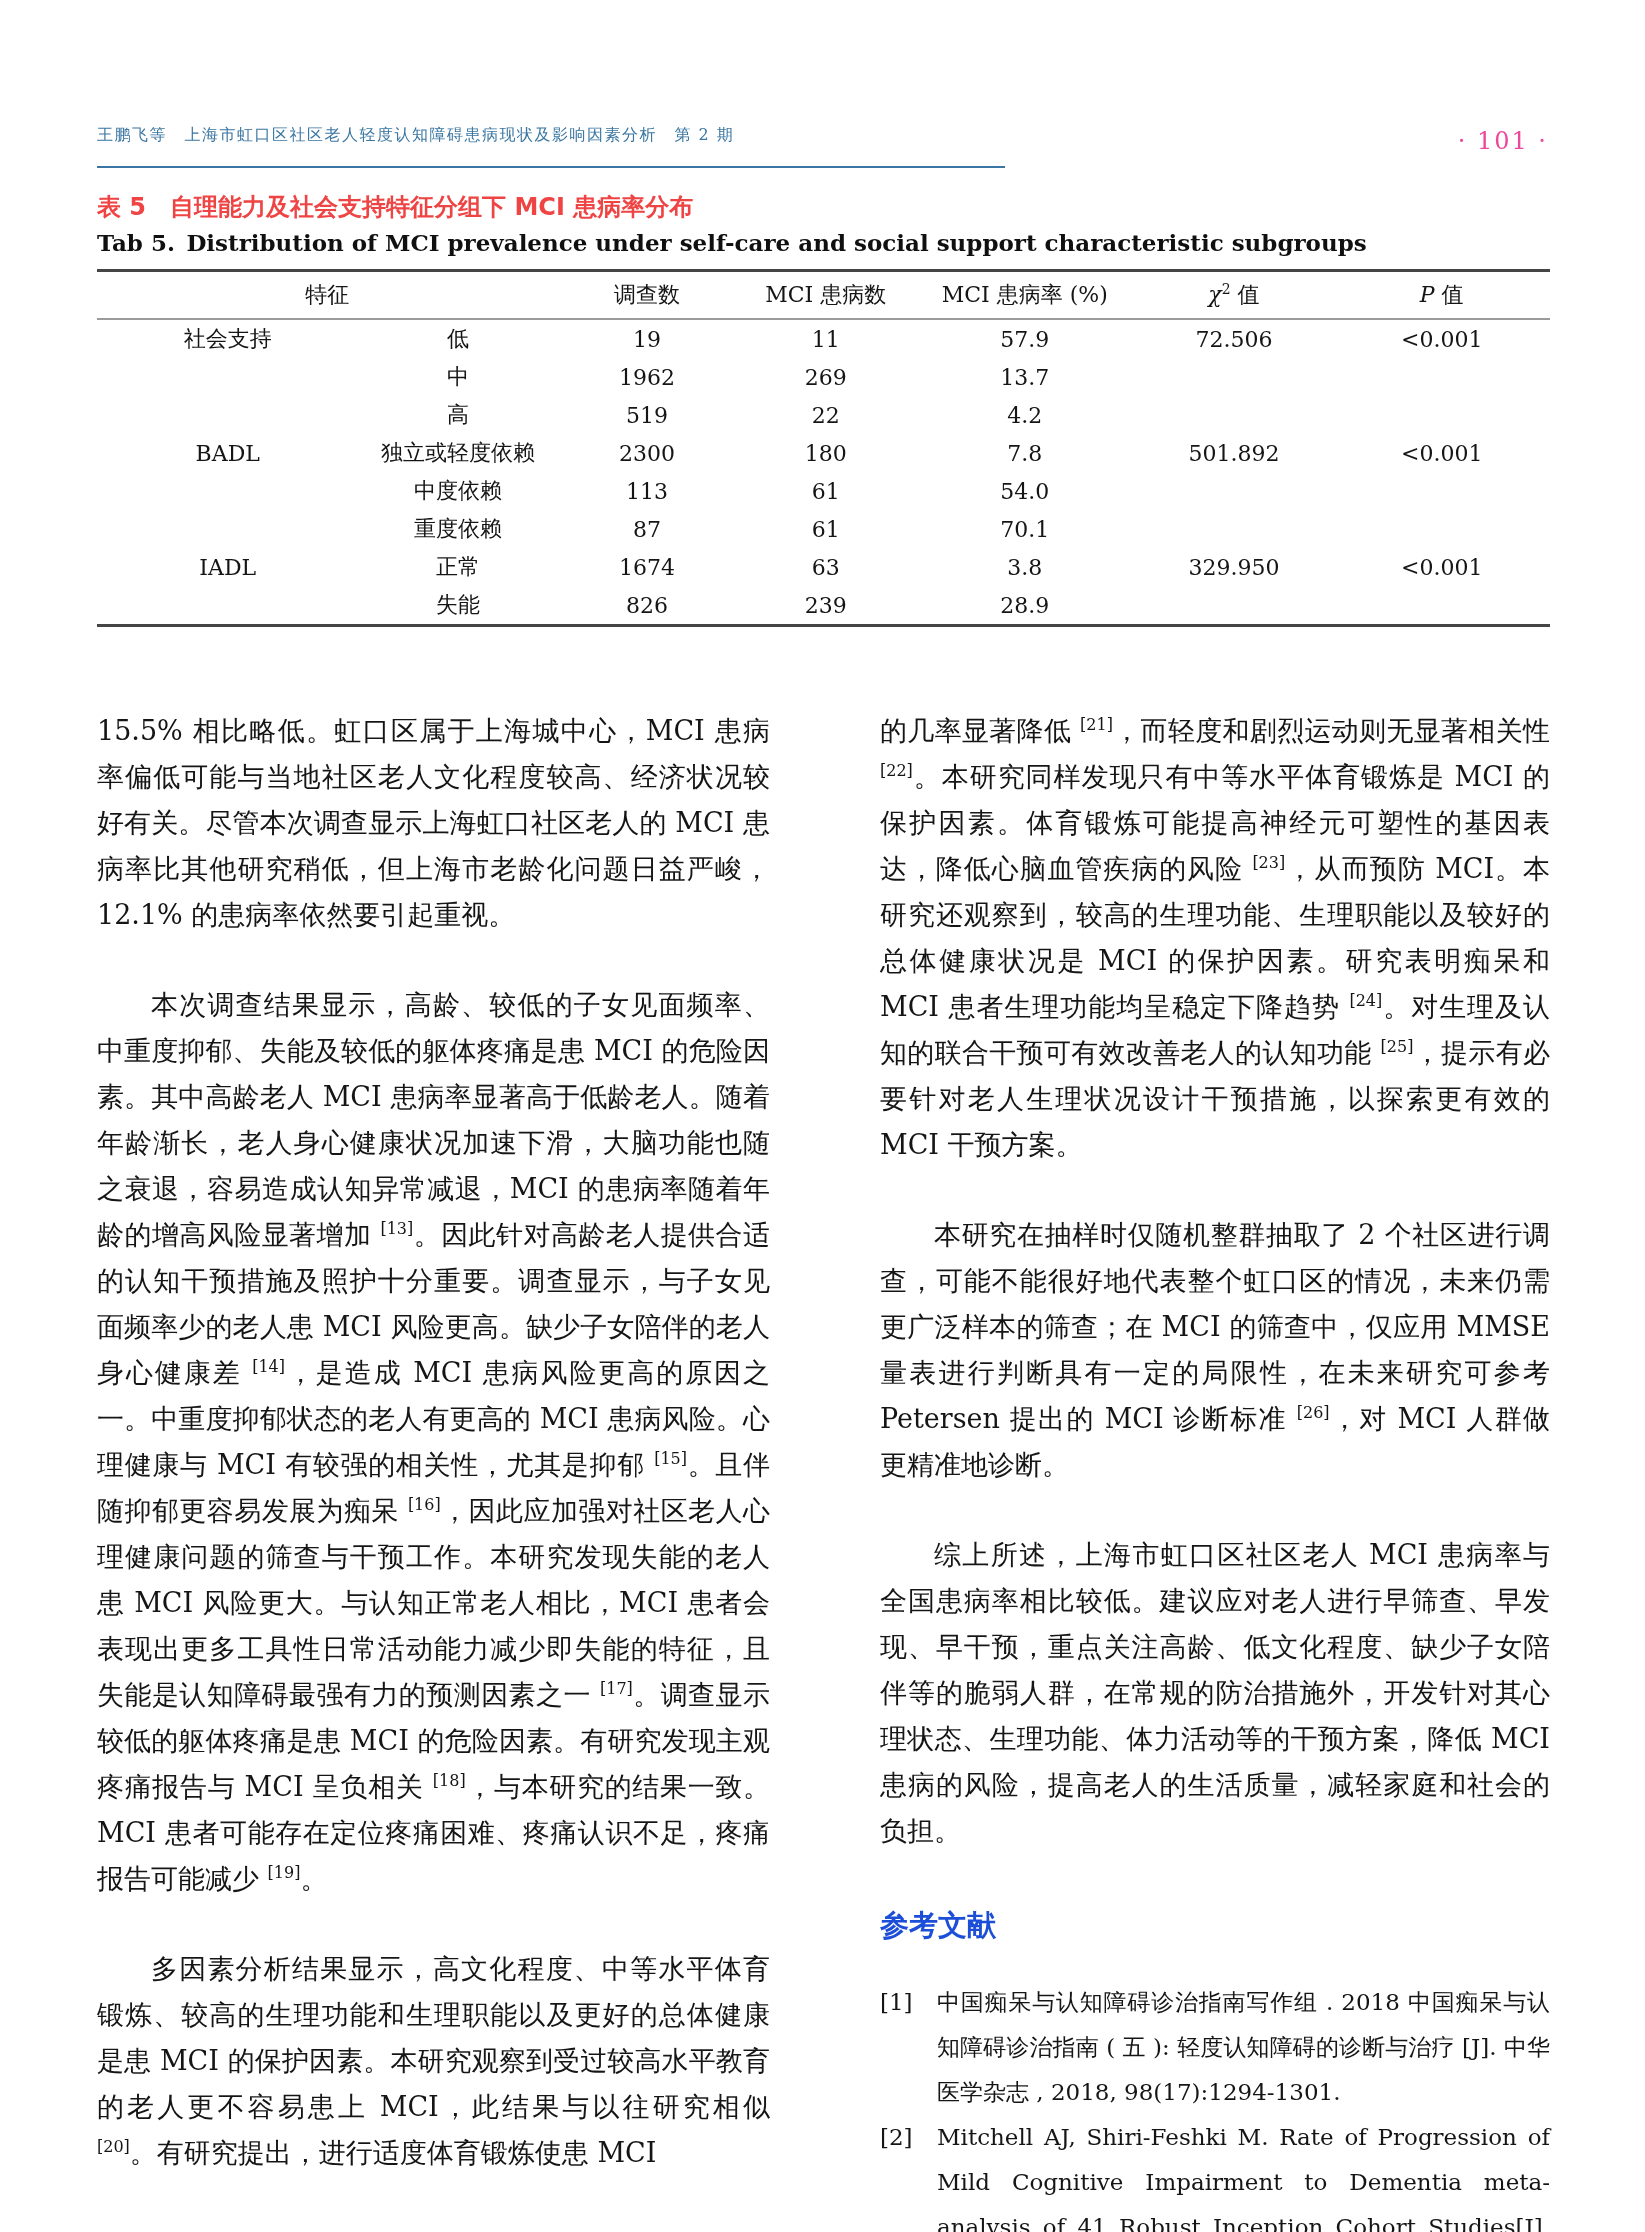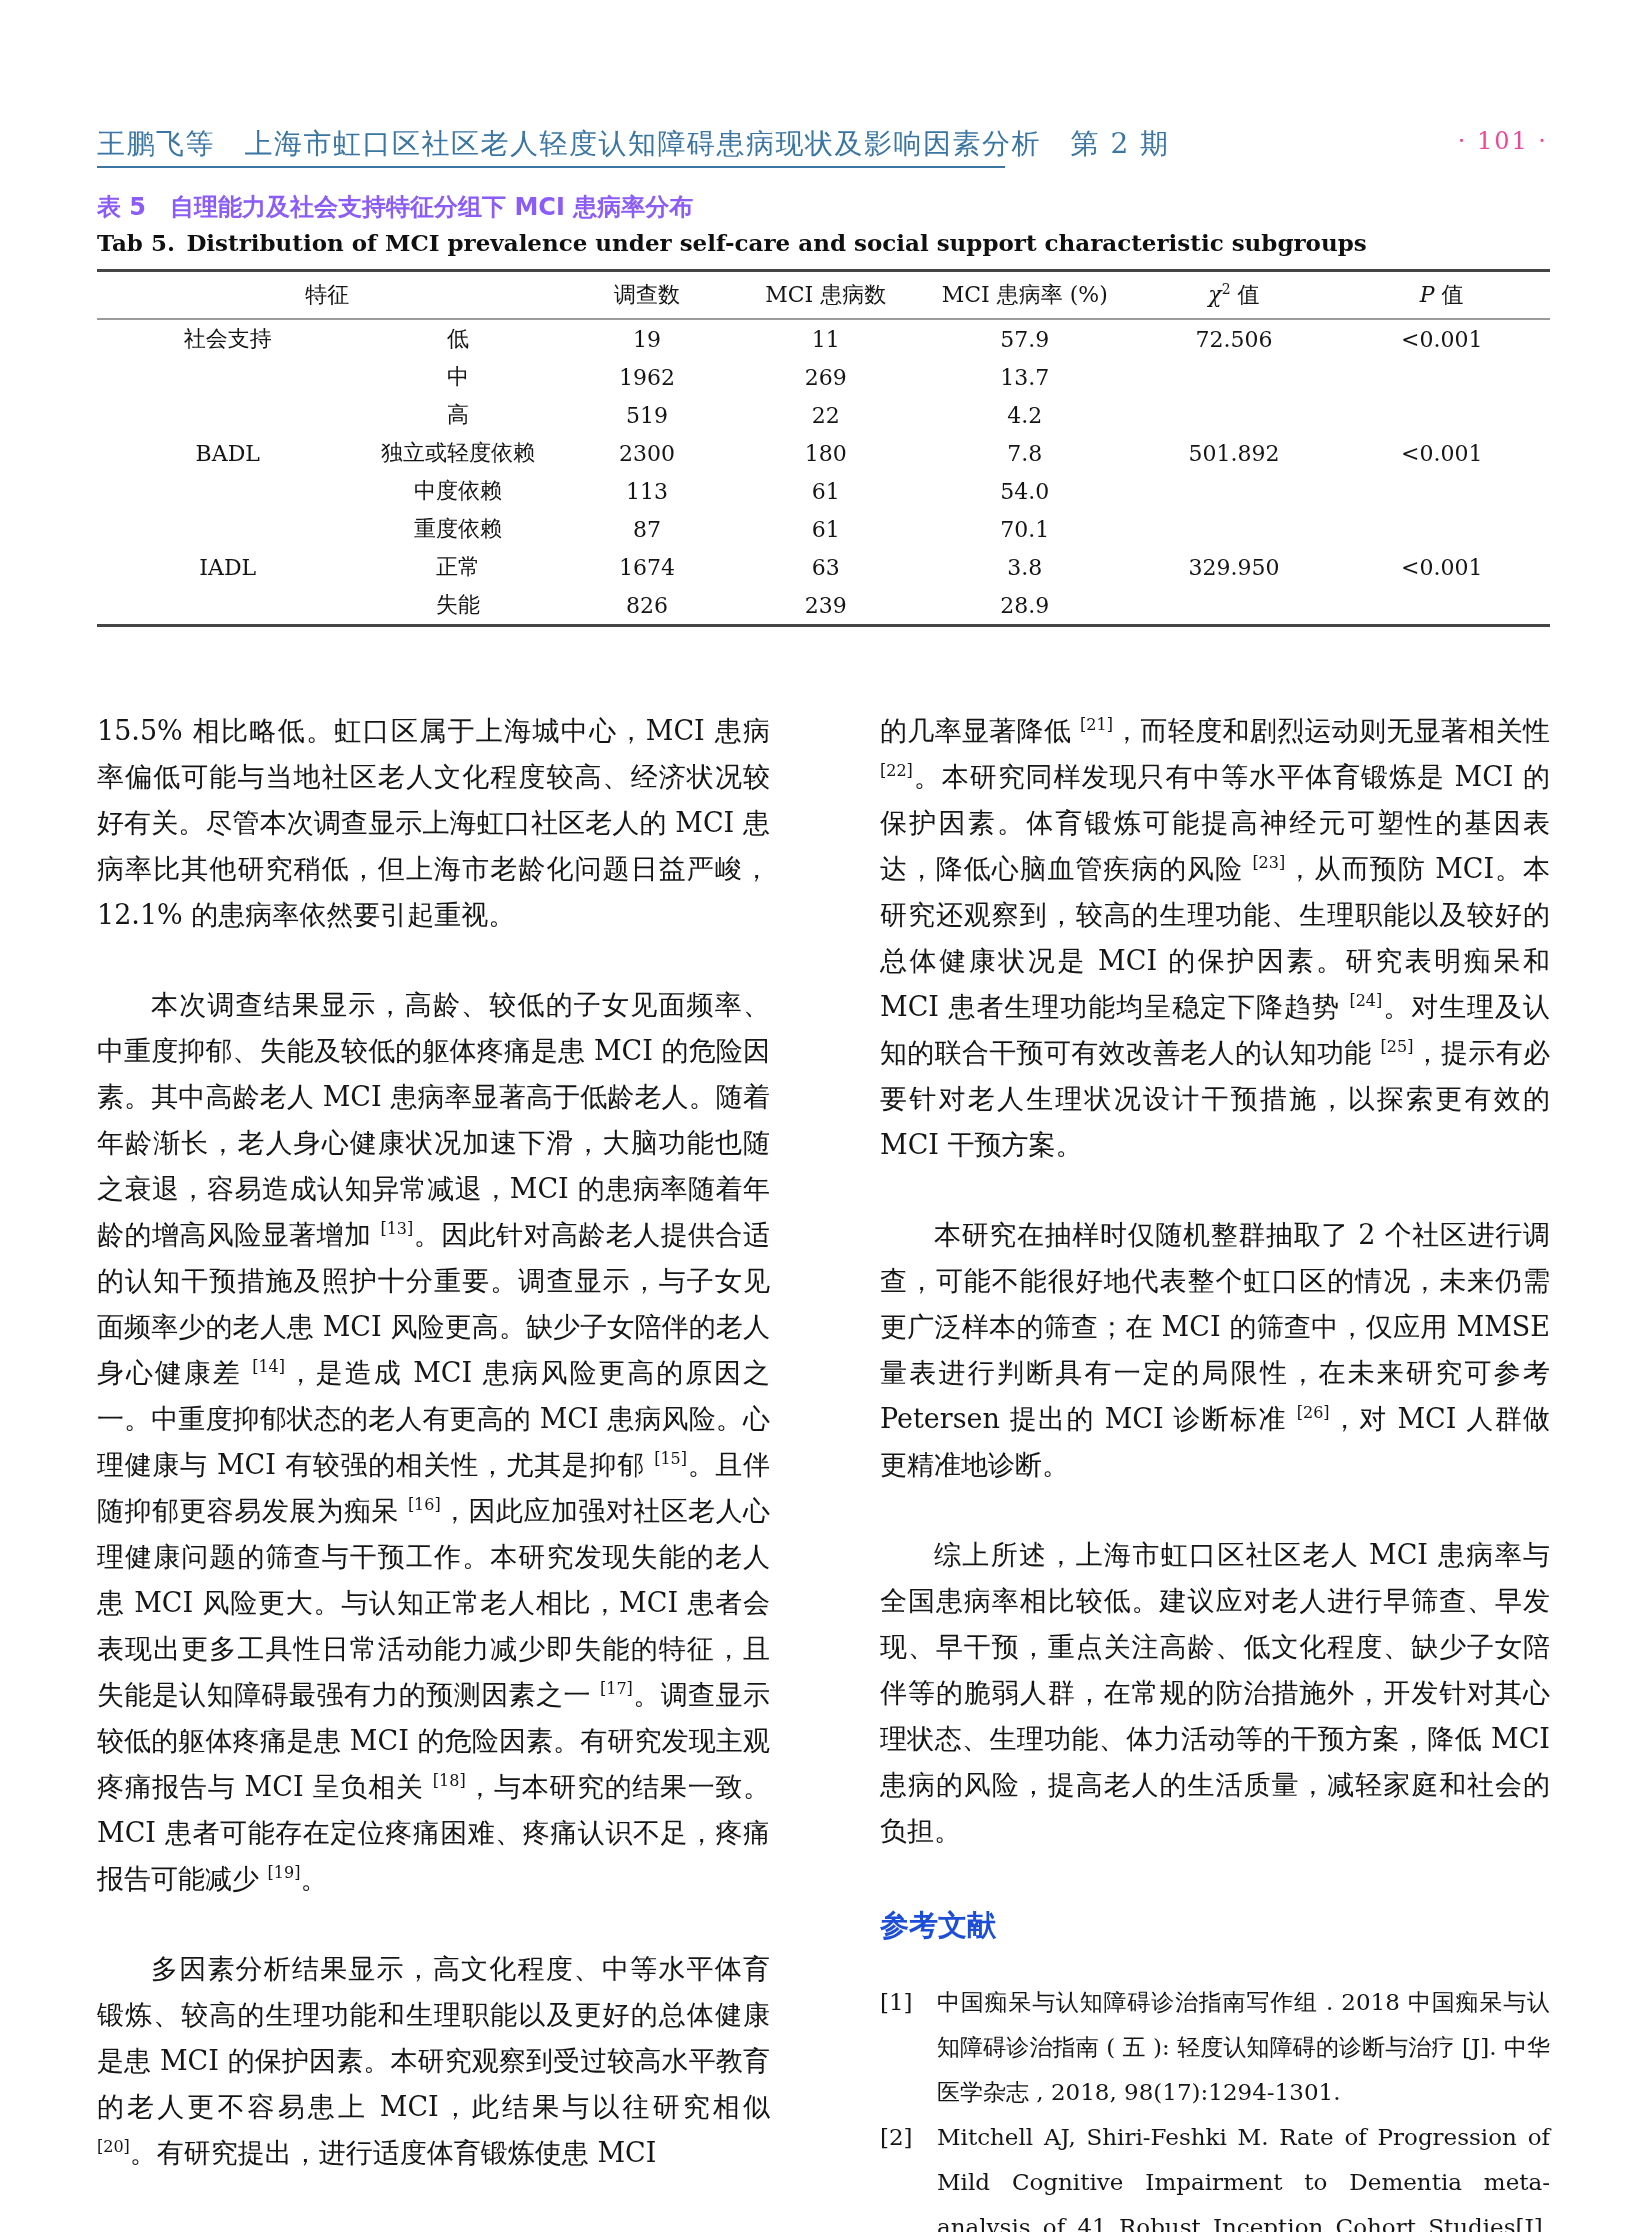--- a/index.html
+++ b/index.html
@@ -5,26 +5,26 @@
   html,body{margin:0;padding:0;}
   body{
     width:1646px;height:2233px;position:relative;background:#ffffff;
     font-family:"DejaVu Serif","Liberation Serif",serif;color:#151515;
     overflow:hidden;
   }
   .content{position:absolute;left:97px;top:0;width:1453px;height:2233px;}
 
   
   .running-header{position:absolute;top:125px;left:0;width:100%;height:36px;}
-  .running-title{font-size:28px;color:#3a76a1;letter-spacing:1.5px;}
+  .running-title{font-size:16px;color:#3a76a1;letter-spacing:1.5px;}
   .page-number{position:absolute;right:2px;top:2px;font-size:24px;color:#ec4899;letter-spacing:2px;}
   .header-rule{position:absolute;top:166px;left:0;width:908px;height:2px;background:#3a76a1;}
 
   
-  .table-title-zh{position:absolute;top:191px;left:0;font-family:"DejaVu Sans","Liberation Sans",sans-serif;font-weight:bold;font-size:24px;color:#8b5cf6;}
+  .table-title-zh{position:absolute;top:191px;left:0;font-family:"DejaVu Sans","Liberation Sans",sans-serif;font-weight:bold;font-size:24px;color:#ef4444;}
   .table-title-en{position:absolute;top:229px;left:0;font-weight:bold;font-size:23px;color:#101010;text-align:right;}
 
   
   table.mci{
     position:absolute;top:269px;left:0;width:1453px;
     border-collapse:collapse;table-layout:fixed;
     border-top:3px solid #454545;border-bottom:3px solid #454545;
   }
   table.mci thead tr{border-bottom:2px solid #9b9b9b;}
   table.mci th{font-weight:normal;font-size:22px;height:46px;text-align:center;vertical-align:middle;padding:0;}

